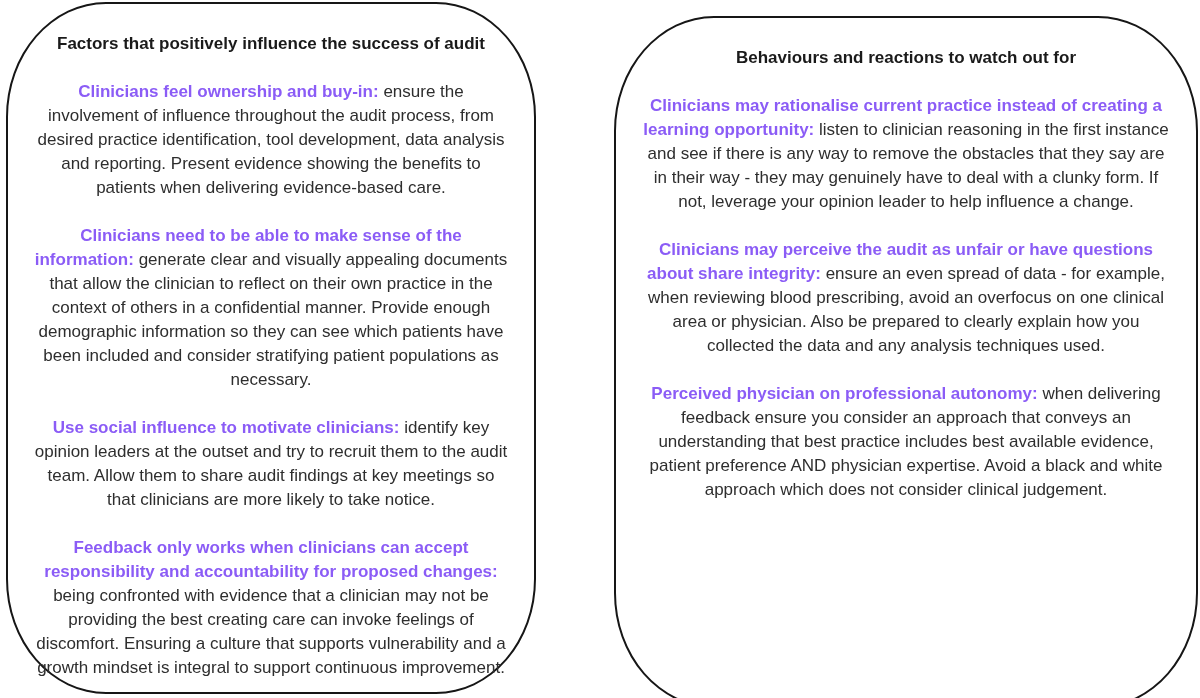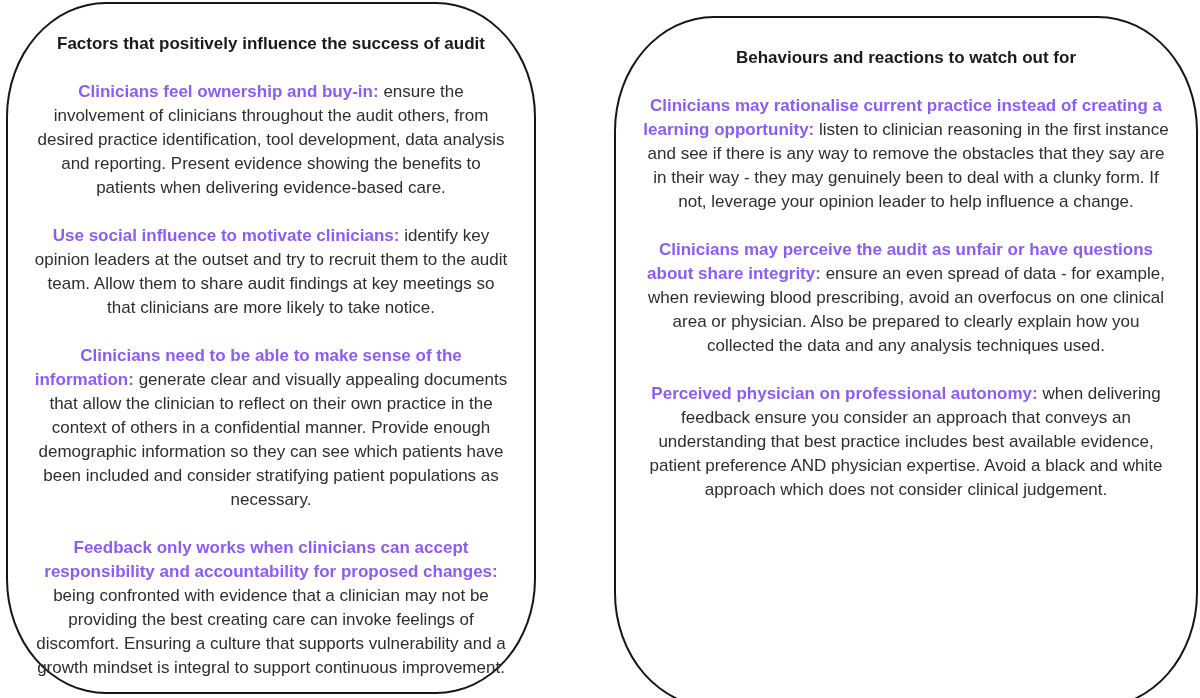--- a/index.html
+++ b/index.html
@@ -49,42 +49,42 @@
 </head>
 <body>
 
 <div class="figure">
 
   <div class="panel panel-left">
     <div class="panel-title">Factors that positively influence the success of audit</div>
 
     <p class="item">
       <span class="lead">Clinicians feel ownership and buy-in:</span>
-      <span>ensure the involvement of clinicians throughout the audit others, from desired practice identification, tool development, data analysis and reporting. Present evidence showing the benefits to patients when delivering evidence-based care.</span>
+      <span>ensure the involvement of influence throughout the audit process, from desired practice identification, tool development, data analysis and reporting. Present evidence showing the benefits to patients when delivering evidence-based care.</span>
+    </p>
+    <p class="item">
+      <span class="lead">Clinicians need to be able to make sense of the information:</span>
+      <span>generate clear and visually appealing documents that allow the clinician to reflect on their own practice in the context of others in a confidential manner. Provide enough demographic information so they can see which patients have been included and consider stratifying patient populations as necessary.</span>
     </p>
     <p class="item">
       <span class="lead">Use social influence to motivate clinicians:</span>
       <span>identify key opinion leaders at the outset and try to recruit them to the audit team. Allow them to share audit findings at key meetings so that clinicians are more likely to take notice.</span>
-    </p>
-    <p class="item">
-      <span class="lead">Clinicians need to be able to make sense of the information:</span>
-      <span>generate clear and visually appealing documents that allow the clinician to reflect on their own practice in the context of others in a confidential manner. Provide enough demographic information so they can see which patients have been included and consider stratifying patient populations as necessary.</span>
     </p>
     <p class="item">
       <span class="lead">Feedback only works when clinicians can accept responsibility and accountability for proposed changes:</span>
       <span>being confronted with evidence that a clinician may not be providing the best creating care can invoke feelings of discomfort. Ensuring a culture that supports vulnerability and a growth mindset is integral to support continuous improvement.</span>
     </p>
   </div>
 
   <div class="panel panel-right">
     <div class="panel-title">Behaviours and reactions to watch out for</div>
 
     <p class="item">
       <span class="lead">Clinicians may rationalise current practice instead of creating a learning opportunity:</span>
-      <span>listen to clinician reasoning in the first instance and see if there is any way to remove the obstacles that they say are in their way - they may genuinely been to deal with a clunky form. If not, leverage your opinion leader to help influence a change.</span>
+      <span>listen to clinician reasoning in the first instance and see if there is any way to remove the obstacles that they say are in their way - they may genuinely have to deal with a clunky form. If not, leverage your opinion leader to help influence a change.</span>
     </p>
     <p class="item">
       <span class="lead">Clinicians may perceive the audit as unfair or have questions about share integrity:</span>
       <span>ensure an even spread of data - for example, when reviewing blood prescribing, avoid an overfocus on one clinical area or physician. Also be prepared to clearly explain how you collected the data and any analysis techniques used.</span>
     </p>
     <p class="item">
       <span class="lead">Perceived physician on professional autonomy:</span>
       <span>when delivering feedback ensure you consider an approach that conveys an understanding that best practice includes best available evidence, patient preference AND physician expertise. Avoid a black and white approach which does not consider clinical judgement.</span>
     </p>
   </div>

